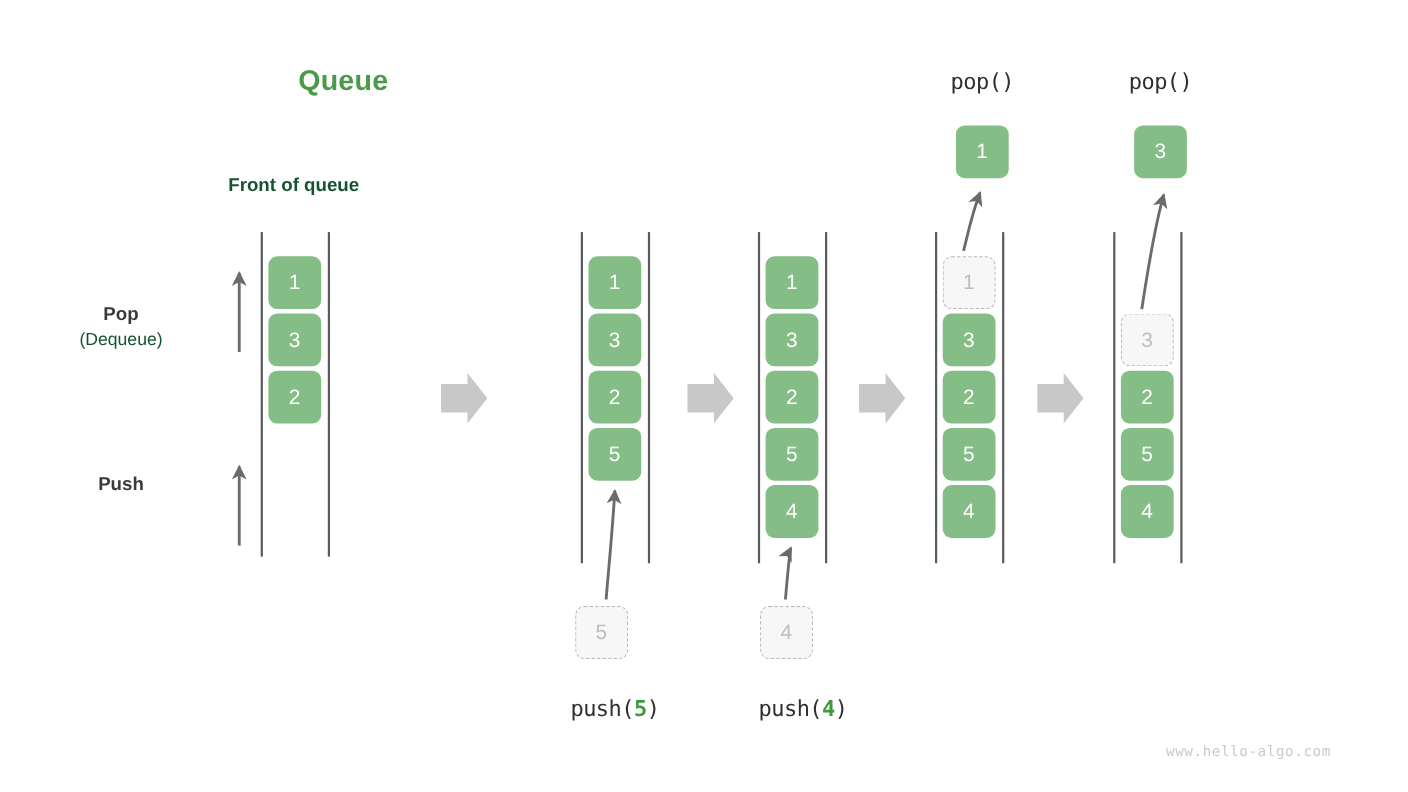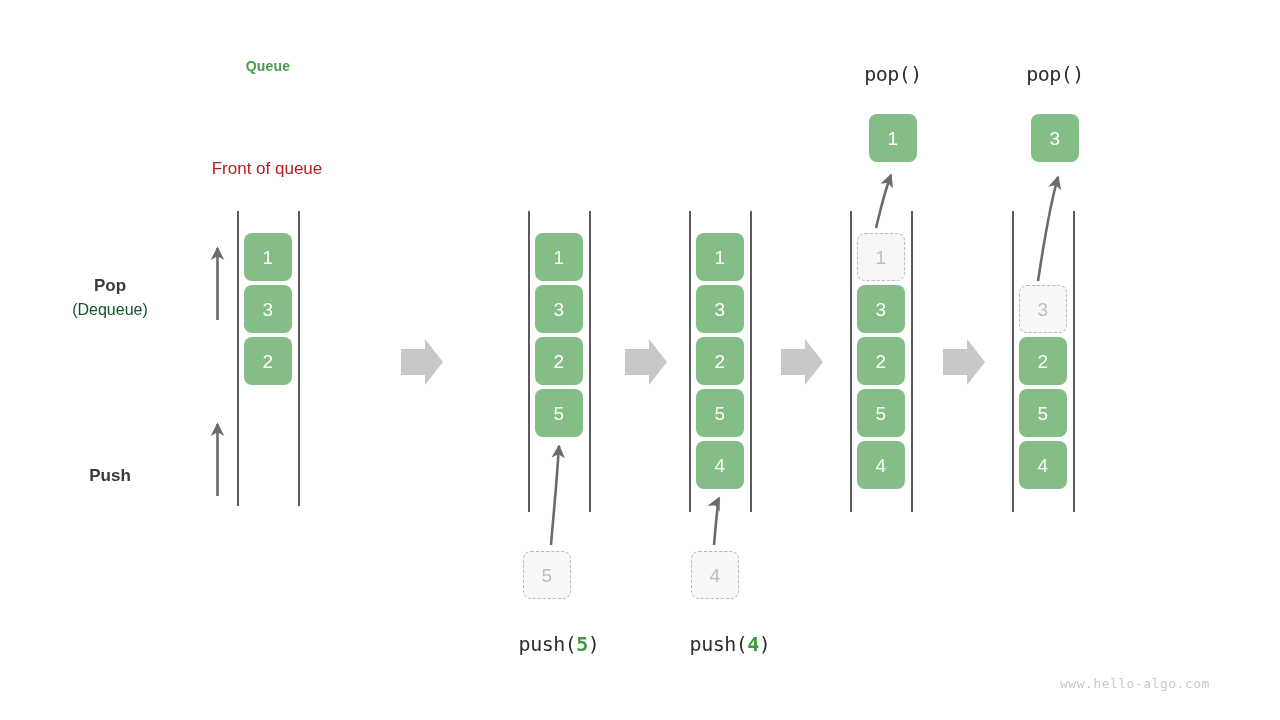--- a/index.html
+++ b/index.html
@@ -20,33 +20,33 @@
     left: 0; top: 0;
     width: 1280px;
     height: 720px;
   }
   .abs { position: absolute; }
 
   
   .title-queue {
     left: 183px; top: 58px;
     width: 170px;
-    text-align: center;
-    font-size: 14px;
+    text-align: right;
+    font-size: 26px;
     font-weight: bold;
     color: #4a9a4a;
     letter-spacing: 0.2px;
   }
   .label-front {
     left: 157px; top: 159px;
     width: 220px;
     text-align: center;
     font-size: 17px;
-    font-weight: normal;
-    color: #b91c1c;
+    font-weight: bold;
+    color: #14532d;
   }
   .label-rear {
     left: 157px; top: 542px;
     width: 220px;
     text-align: center;
     font-size: 17px;
     font-weight: bold;
     color: #3a3a3a;
   }
   .op-label {
@@ -62,21 +62,21 @@
     line-height: 24px;
     margin-top: 24px;
   }
   .op-label .op-sub {
     font-size: 16px;
     color: #14532d;
     display: block;
     line-height: 24px;
   }
   .op-pop { top: 250px; }
-  .op-push { top: 440px; }
+  .op-push { top: 404px; }
 
   
   .rail {
     width: 1.6px;
     background: #5a5a5a;
   }
 
   
   .cell {
     width: 48px;

